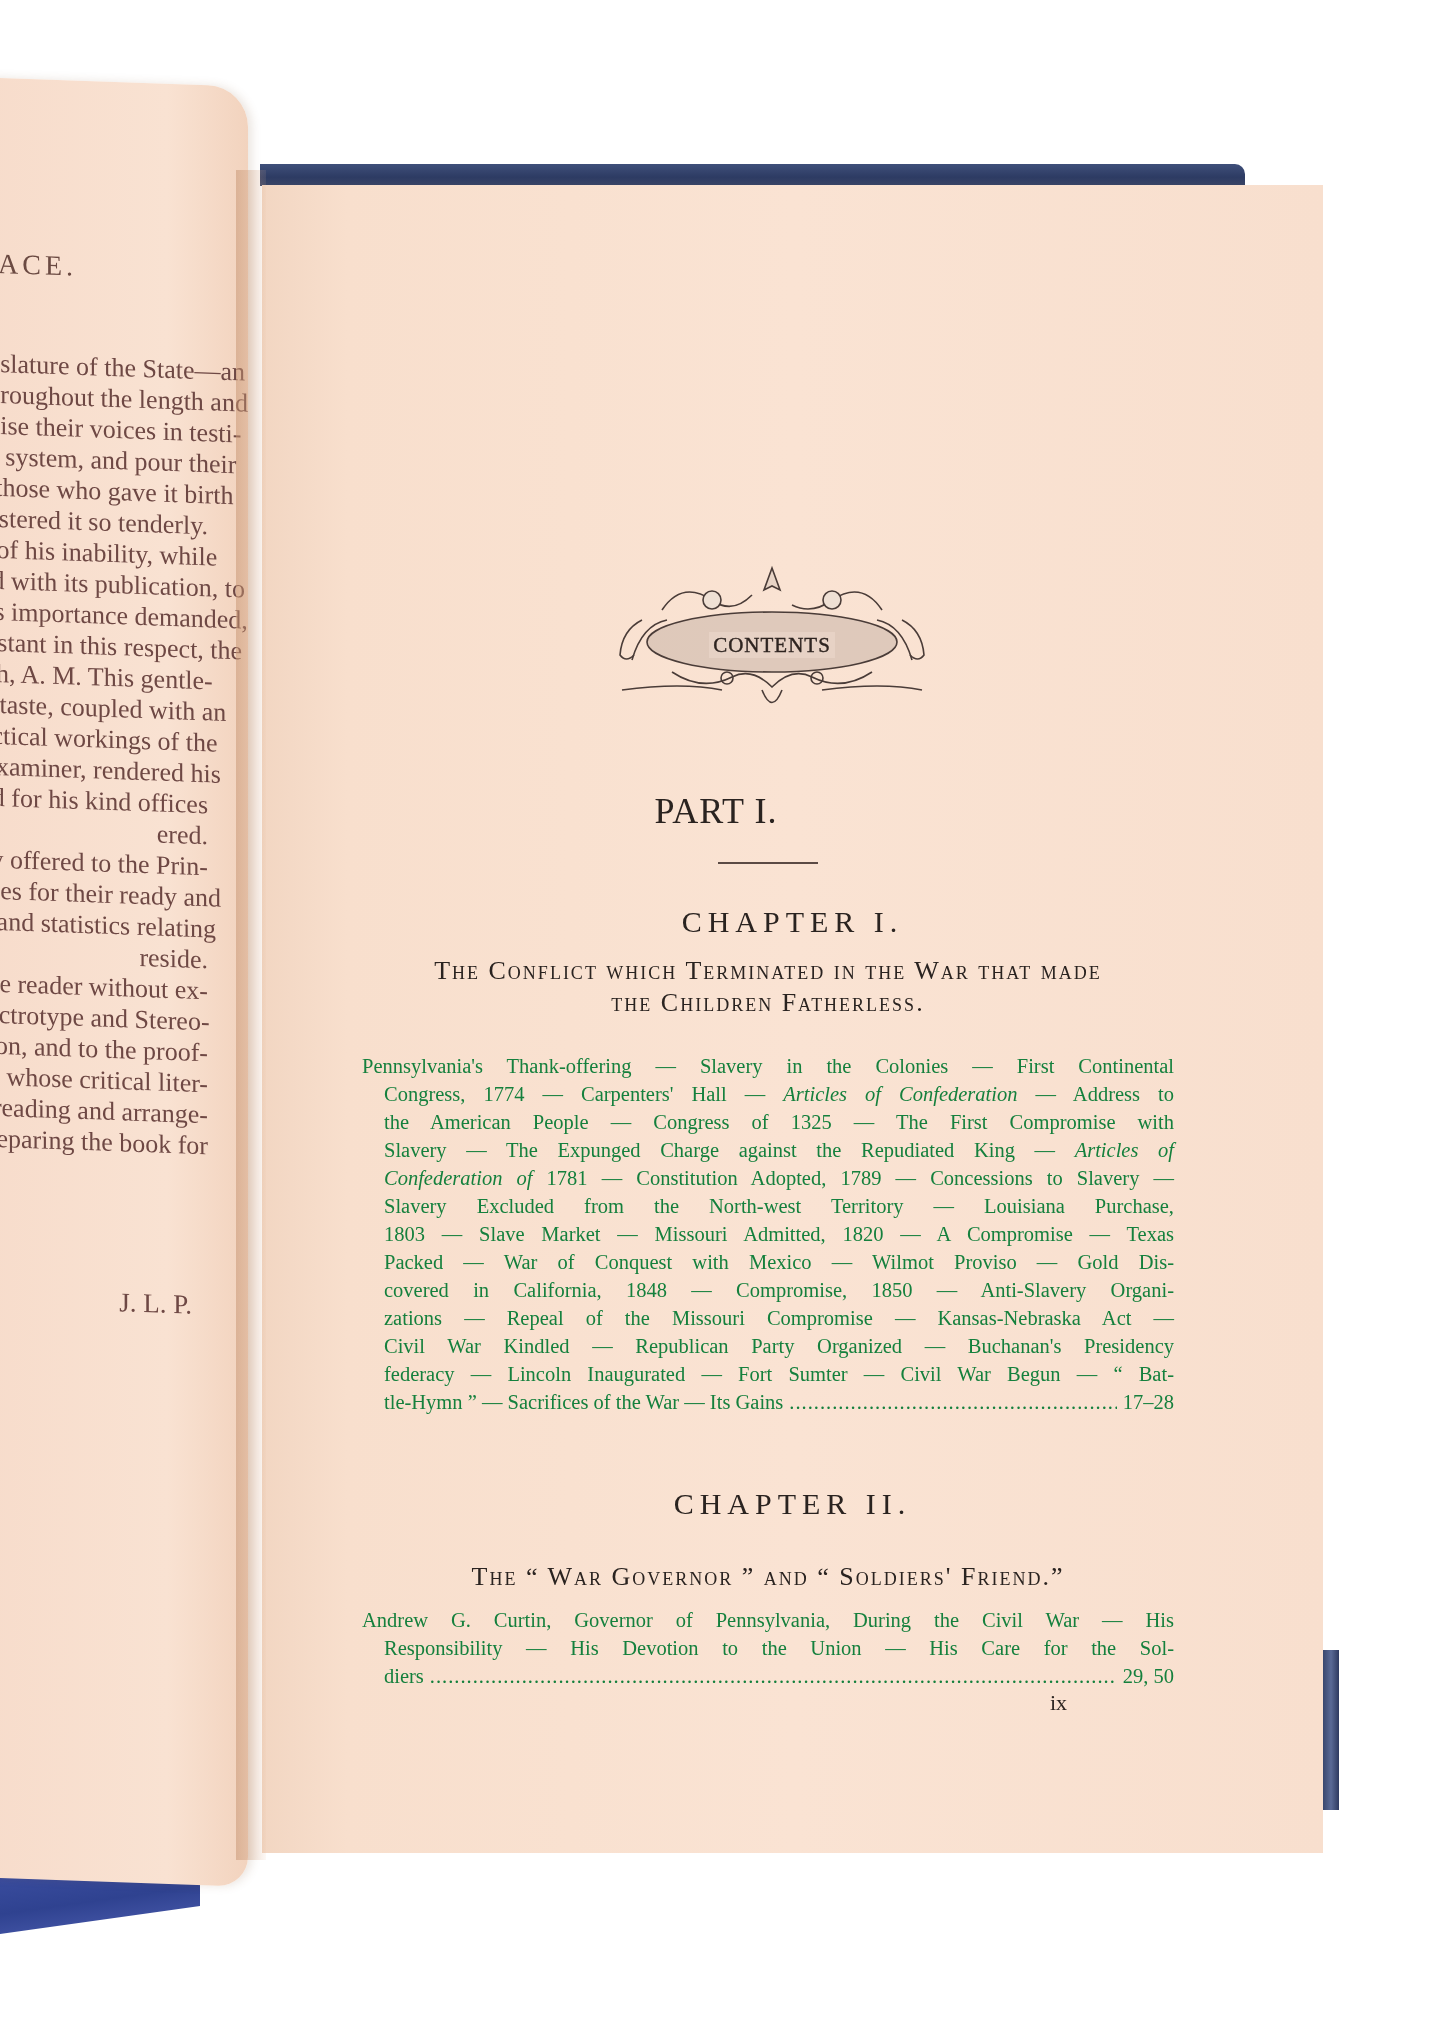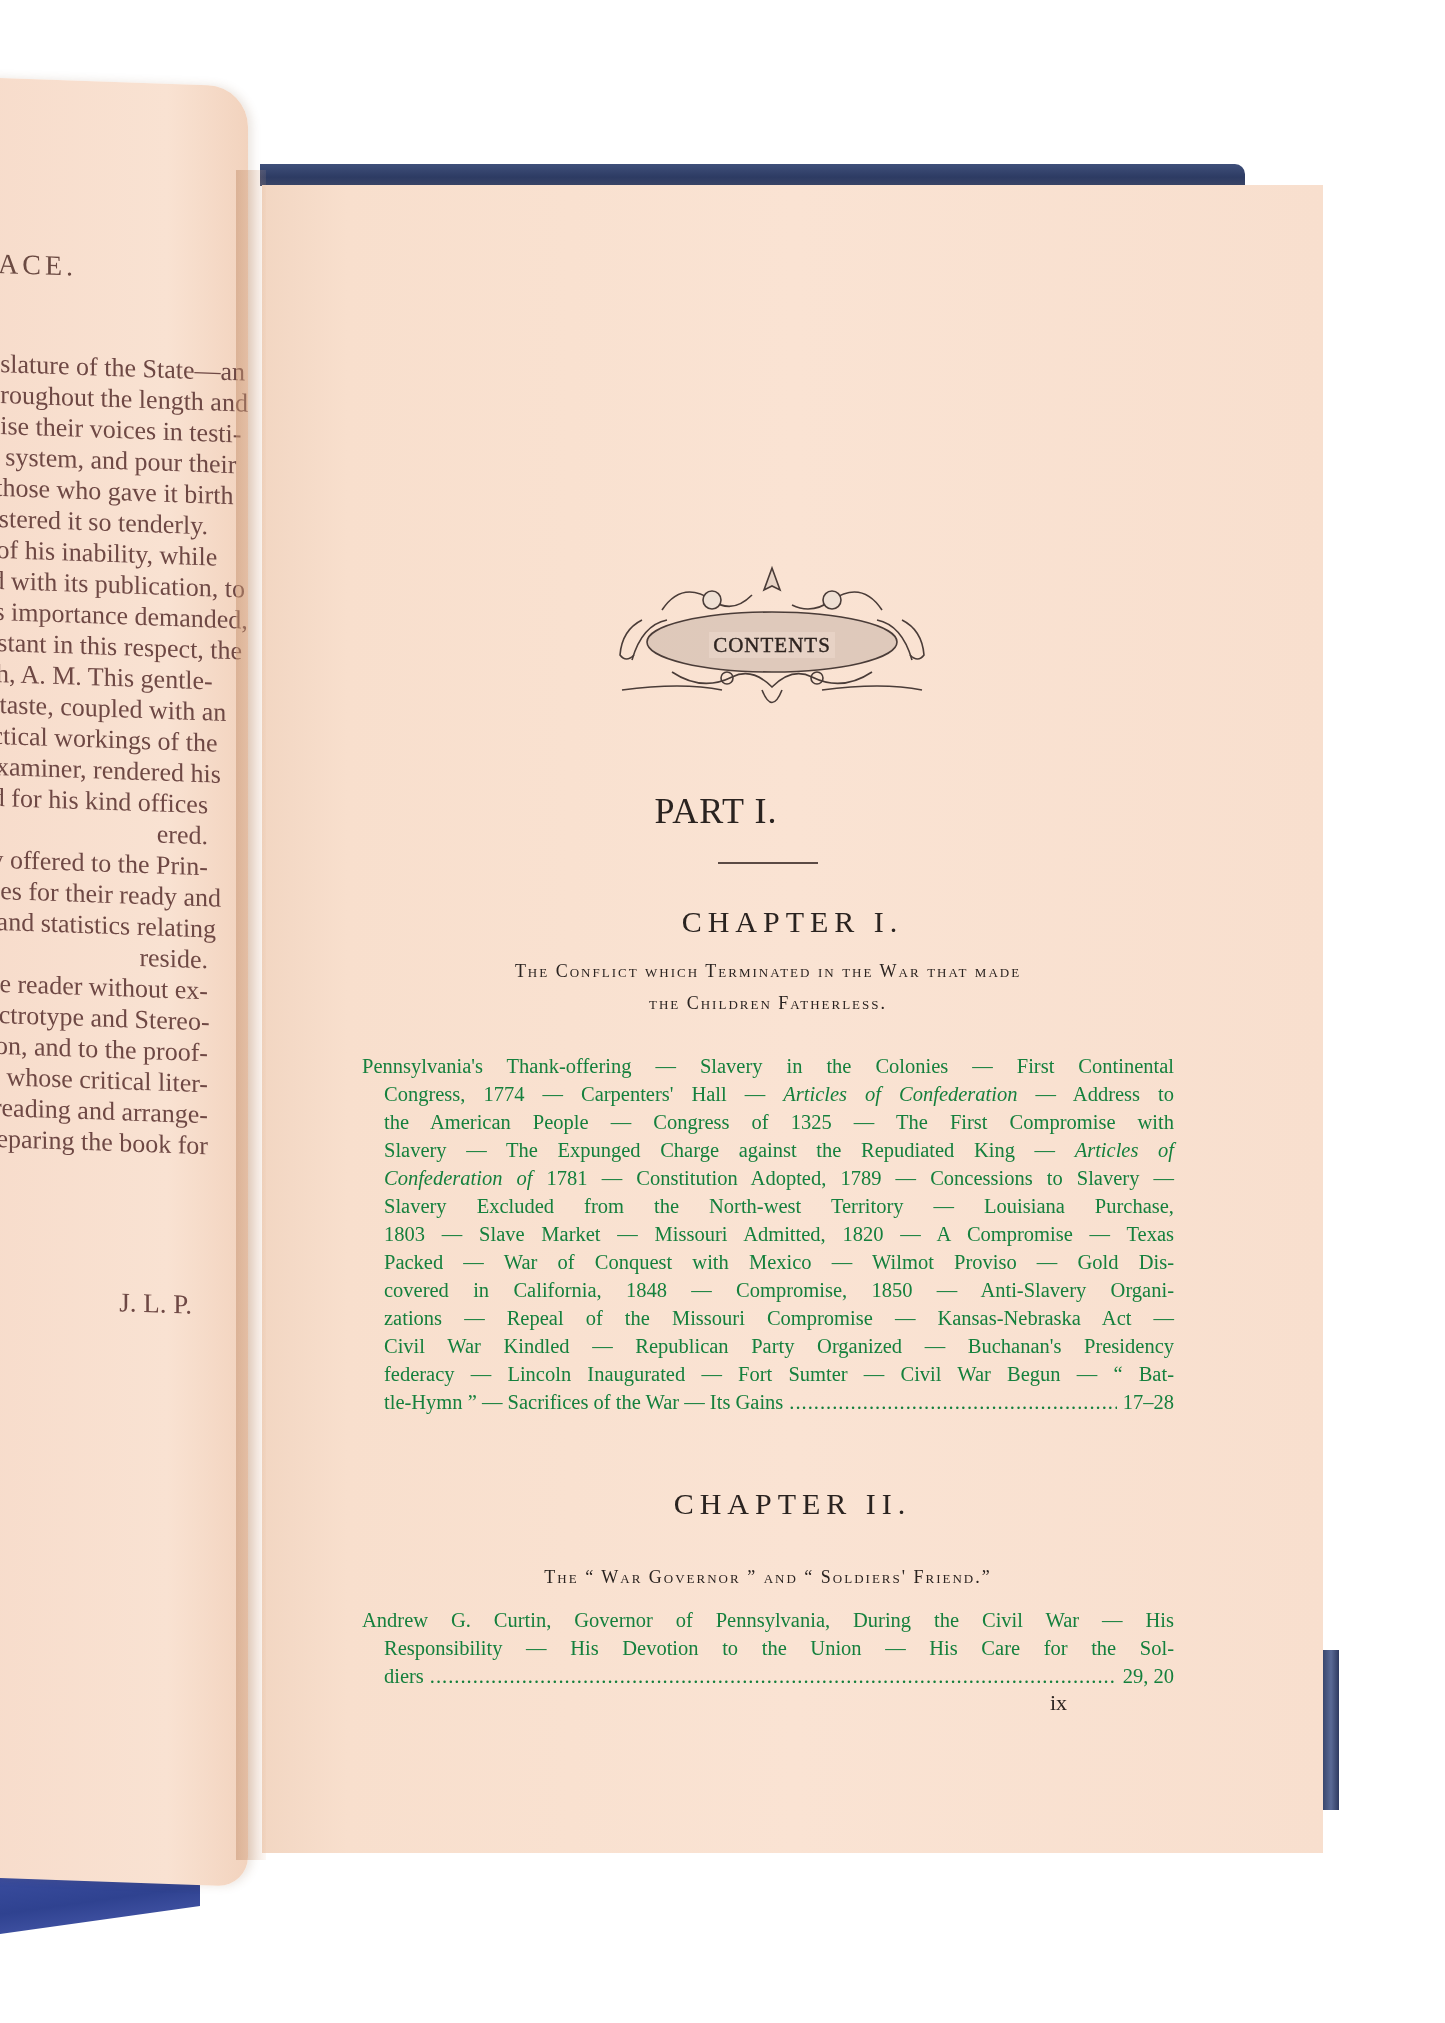--- a/index.html
+++ b/index.html
@@ -67,21 +67,21 @@
     }
     .part-rule {
       position: absolute; left: 718px; top: 862px; width: 100px; height: 2px; background: #5b4a44;
     }
     .chapter-title {
       position: absolute; left: 262px; width: 1061px; text-align: center;
       font-size: 30px; letter-spacing: 6px; color: #2a2320;
     }
     .chapter-subtitle {
       position: absolute; left: 362px; width: 812px; text-align: center;
-      font-size: 18px; line-height: 32px; font-variant: small-caps; letter-spacing: 2px; color: #2a2320;
+      font-size: 26px; line-height: 32px; font-variant: small-caps; letter-spacing: 2px; color: #2a2320;
     }
     .toc-entry {
       position: absolute; left: 362px; width: 812px;
       font-size: 20.5px; line-height: 28px; color: #15803d;
       text-align: justify;
     }
     .toc-entry .ln { display: block; text-align: justify; text-align-last: justify; white-space: nowrap; }
     .toc-entry .ln.first { padding-left: 0; }
     .toc-entry .ln.indent { padding-left: 22px; }
     .toc-entry .ln.lead { display: flex; text-align-last: auto; }
@@ -195,17 +195,17 @@
 <div class="chapter-subtitle" style="top: 1545px; margin-top: 16px;">
   <div>The “ War Governor ” and “ Soldiers' Friend.”</div>
 </div>
 
 <div class="toc-entry" style="top: 1606px;">
   <span class="ln first">Andrew G. Curtin, Governor of Pennsylvania, During the Civil War — His</span>
   <span class="ln indent">Responsibility — His Devotion to the Union — His Care for the Sol-</span>
   <span class="ln indent lead">
     <span class="txt">diers</span>
     <span class="dots">................................................................................................................................................................</span>
-    <span class="pg">29, 20</span>
+    <span class="pg">29, 50</span>
   </span>
 </div>
 
 <div class="folio">ix</div>
 
 </body></html>

